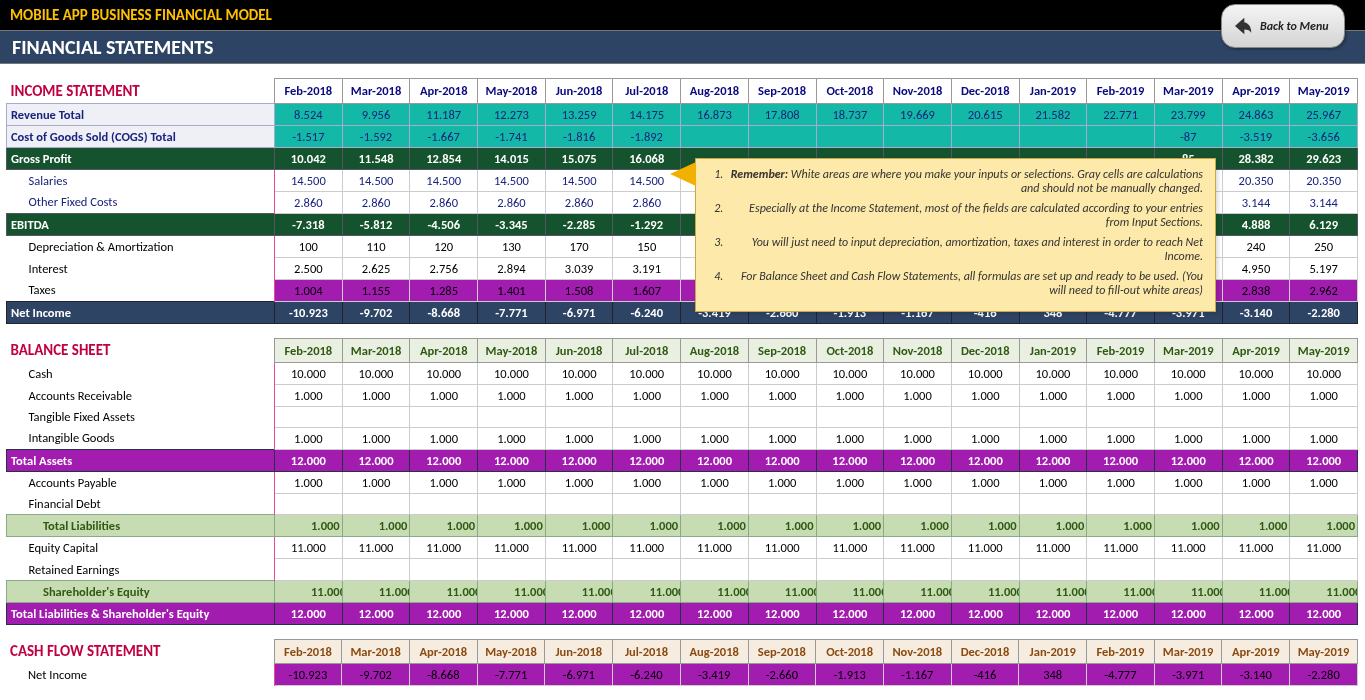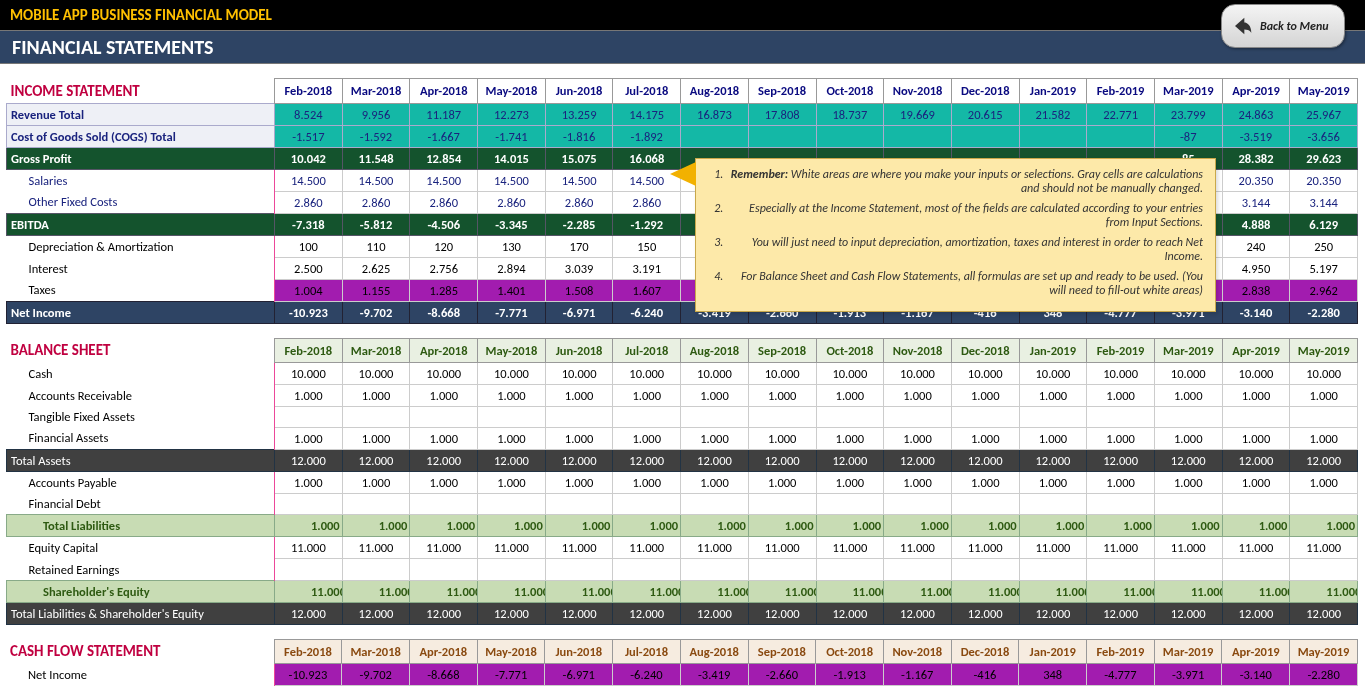--- a/index.html
+++ b/index.html
@@ -93,21 +93,21 @@
   td.val { border: 1px solid #ccc; }
   tr.row-blue-bold td { border:1px solid #aac; }
   tr.row-blue-bold td.label { color:#1a237e; font-weight:bold; background:#eef0f6; }
   tr.row-blue-bold td.val  { color:#1a237e; font-weight:normal; background:#14b8a6; }
   tr.row-sub-blue td.label { color:#1a237e; }
   tr.row-sub-blue td.val   { color:#1a237e; }
   tr.row-gray-band td { background:#14532d; color:#fff; font-weight:bold; border:1px solid #556; }
   tr.row-dark-band td { background:#2e4464; color:#fff; font-weight:bold; border:1px solid #223; }
   tr.row-light td.val { background:#fff; }
   tr.row-gray td.val  { background:#a21caf; }
-  tr.row-green-dark td { background:#404040; color:#fff; font-weight:normal; border:1px solid #234; }
+  tr.row-green-dark td { background:#a21caf; color:#fff; font-weight:bold; border:1px solid #234; }
   tr.row-green-mid td  { background:#c8dcb4; color:#2e5a12; font-weight:bold; border:1px solid #8a8;padding-left:36px; }
   .month-hd-bs { background:#e9f0e2 !important; color:#2e5a12 !important; }
   .month-hd-cf { background:#f6ece0 !important; color:#8a4a10 !important; }
   
   .note {
     position: absolute;
     left: 695px;
     top: 158px;
     width: 495px;
     background: #fde9a9;
@@ -476,21 +476,21 @@
           <td class="val"></td>
           <td class="val"></td>
           <td class="val"></td>
           <td class="val"></td>
           <td class="val"></td>
           <td class="val"></td>
           <td class="val"></td>
           <td class="val"></td>
         </tr>
         <tr class="row-light">
-          <td class="label indent">Financial Assets</td>
+          <td class="label indent">Intangible Goods</td>
           <td class="val">1.000</td>
           <td class="val">1.000</td>
           <td class="val">1.000</td>
           <td class="val">1.000</td>
           <td class="val">1.000</td>
           <td class="val">1.000</td>
           <td class="val">1.000</td>
           <td class="val">1.000</td>
           <td class="val">1.000</td>
           <td class="val">1.000</td>

